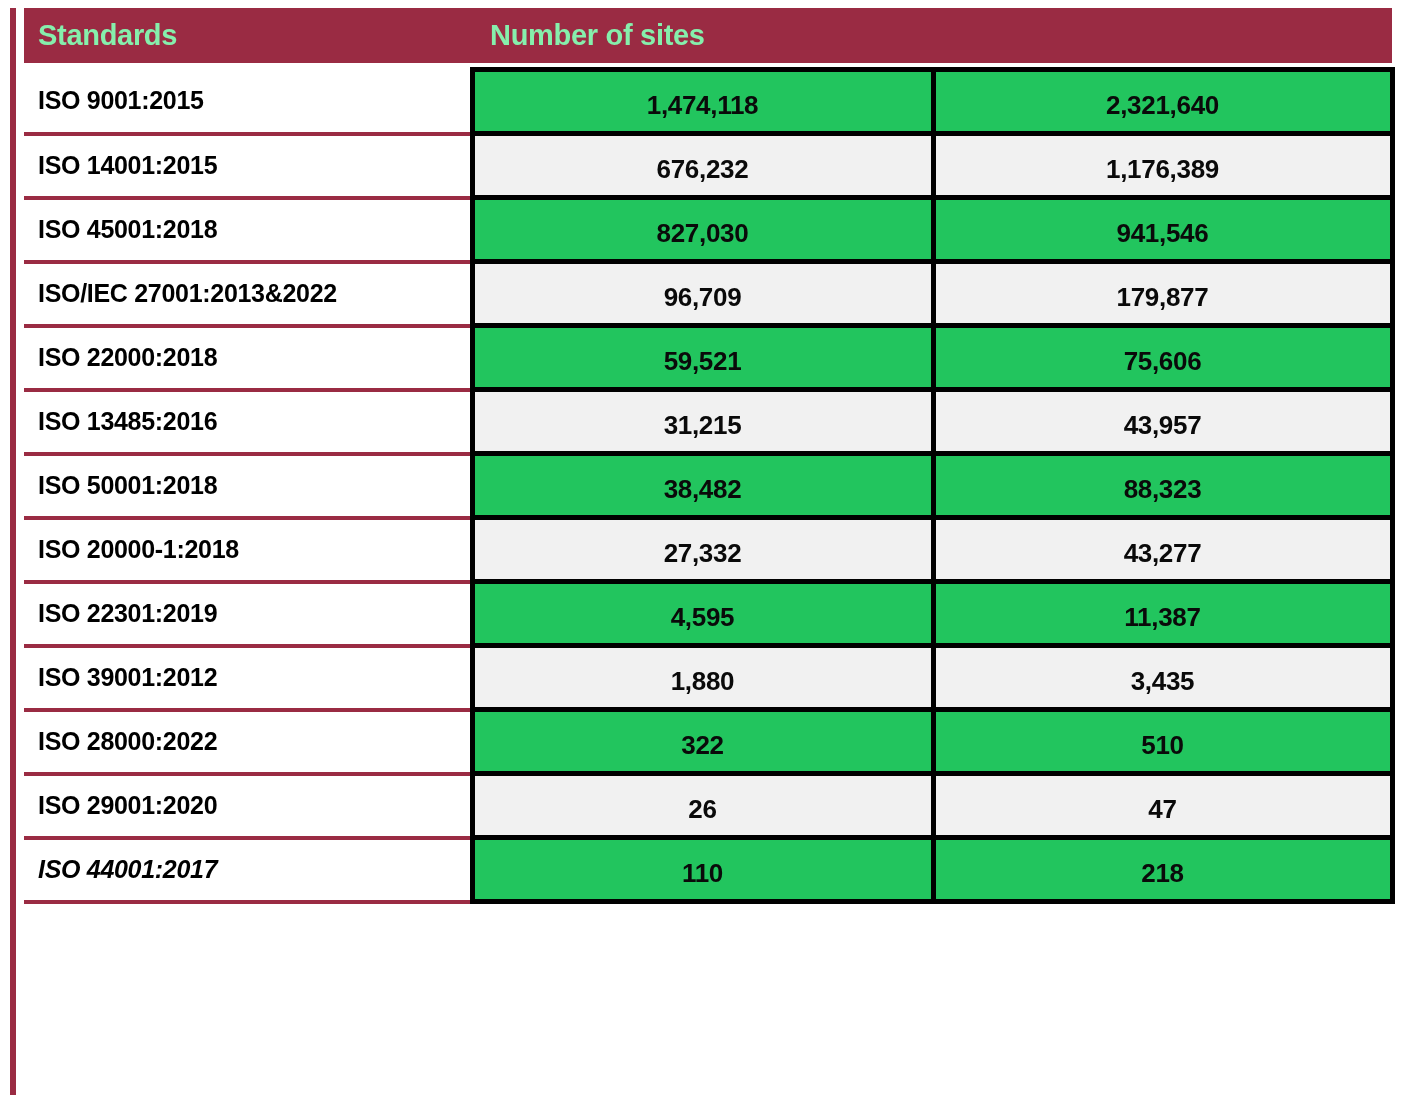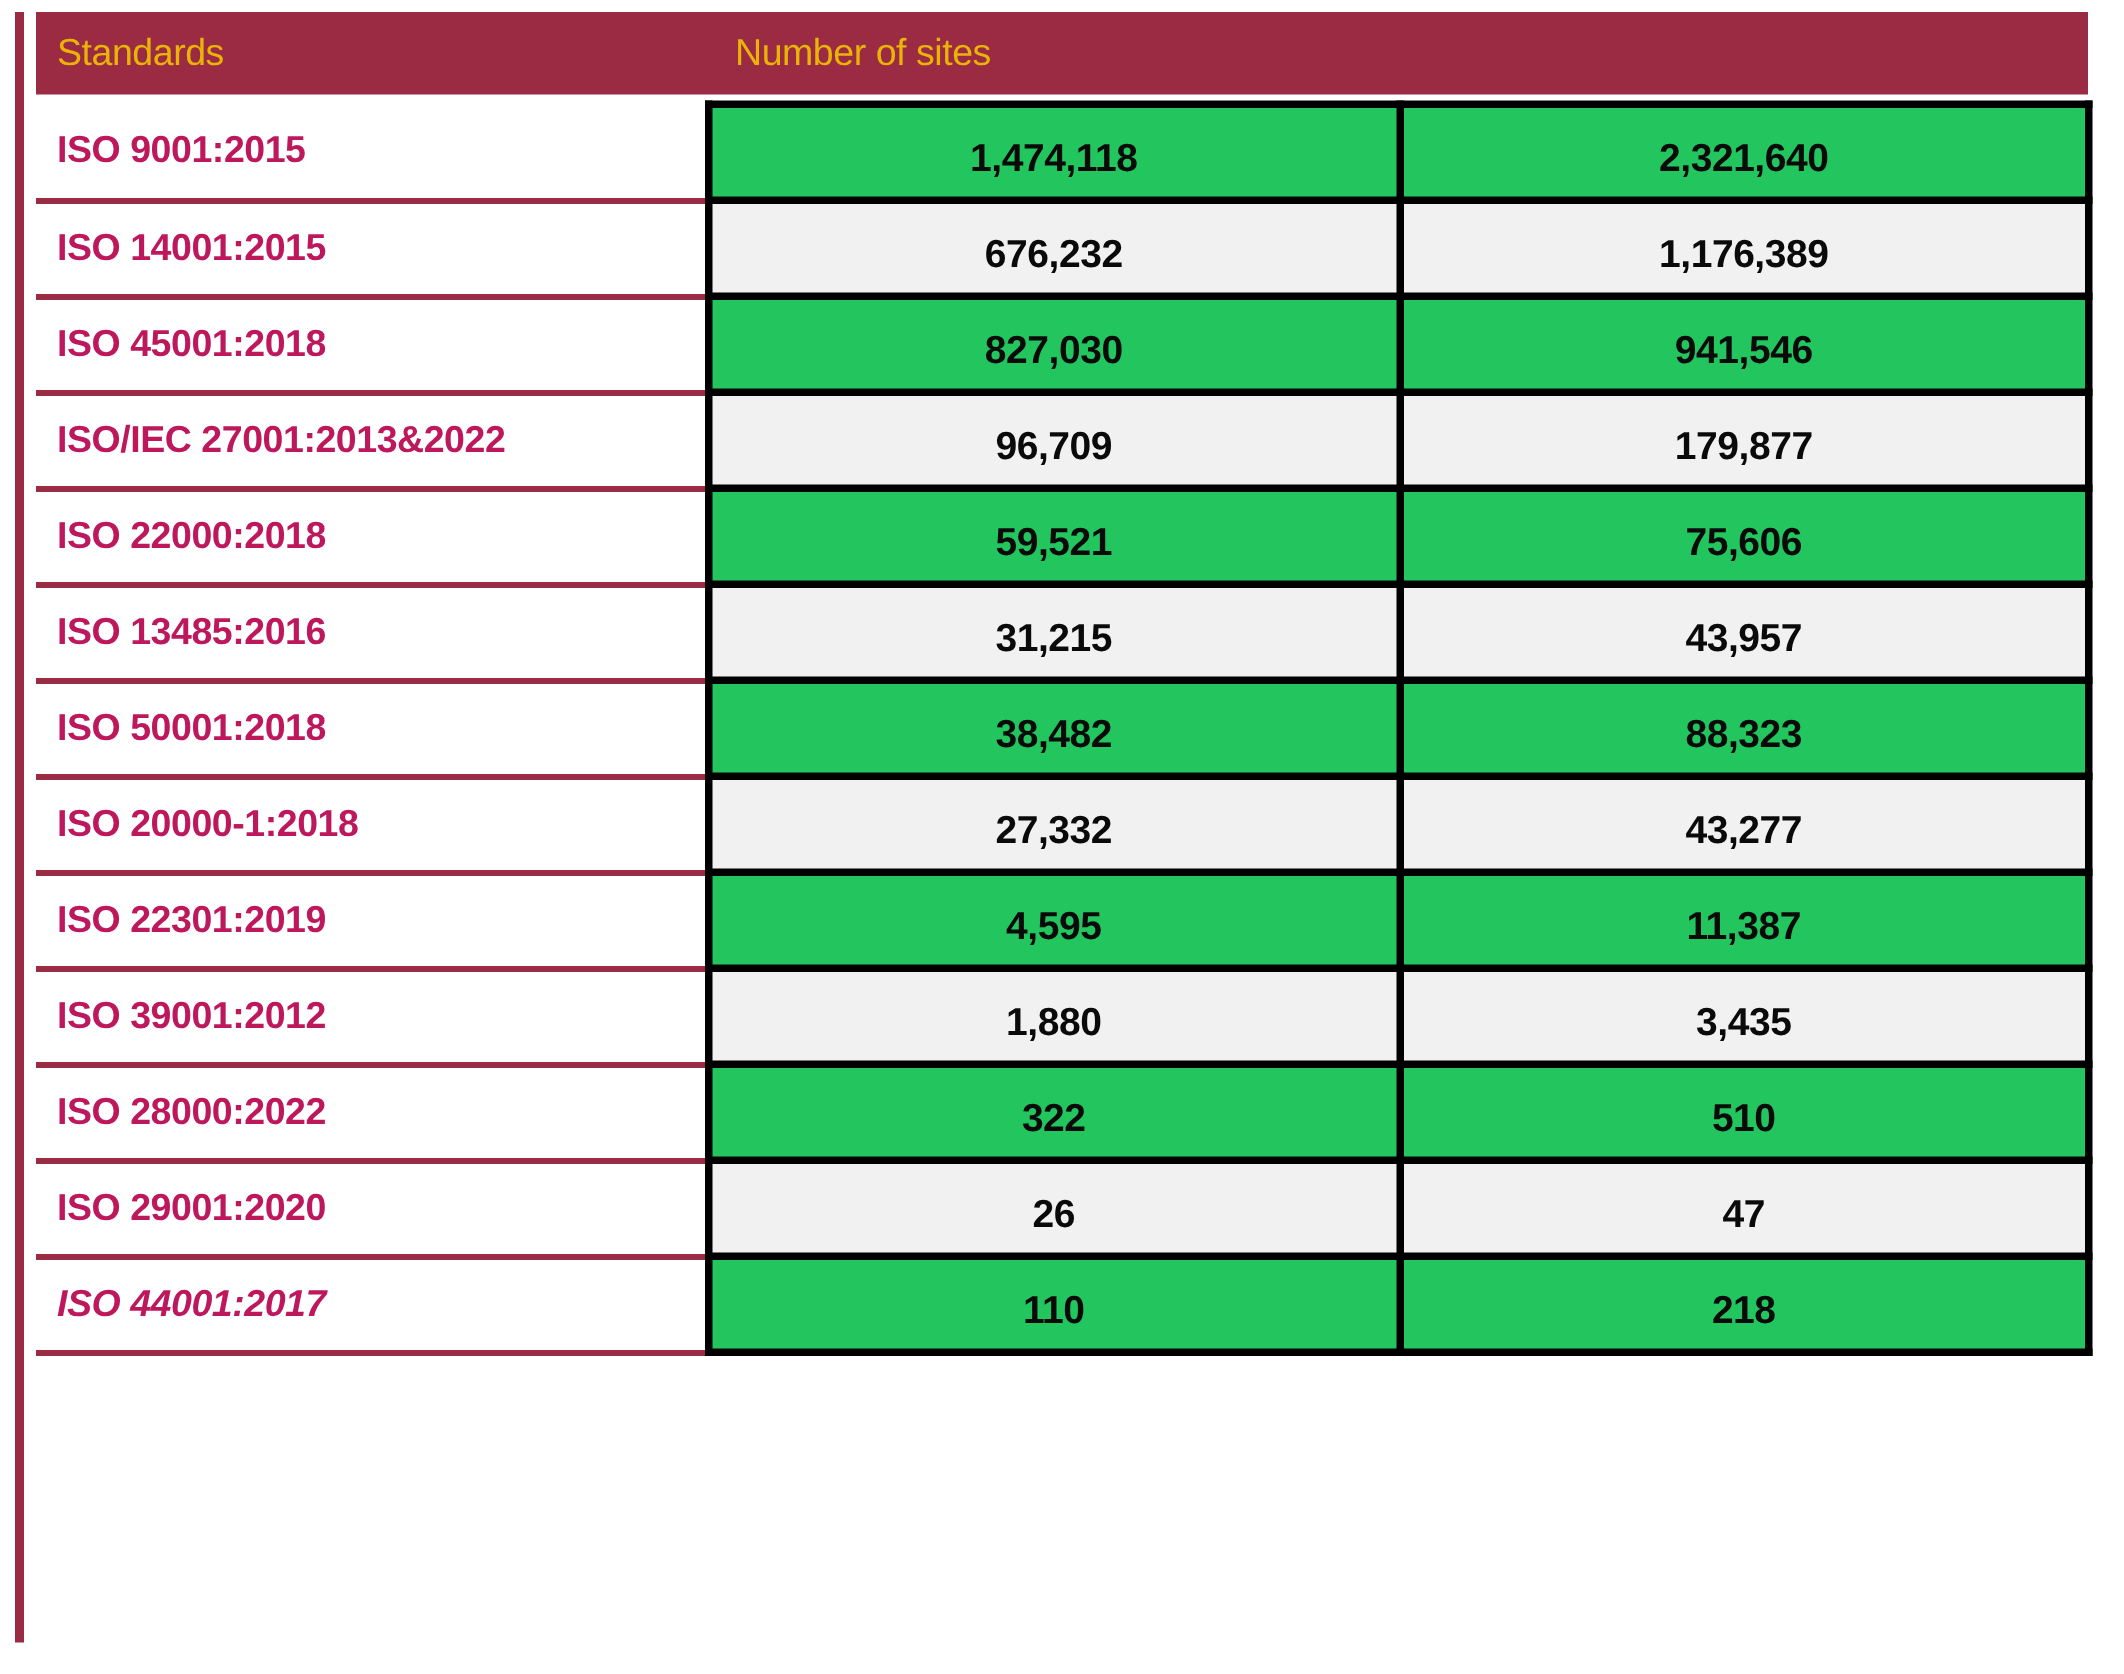--- a/index.html
+++ b/index.html
@@ -32,23 +32,23 @@
     margin-left: 14px;
     width: 1368px;
   }
   .header-row {
     display: grid;
     grid-template-columns: 448px 461px 459px;
     height: 55px;
     align-items: center;
   }
   .header-cell {
-    color: #eab308;
-    font-weight: normal;
-    font-size: 25px;
+    color: #86efac;
+    font-weight: bold;
+    font-size: 29px;
     letter-spacing: -0.3px;
     padding-left: 18px;
     white-space: nowrap;
   }
   .header-cell.first {
     padding-left: 14px;
   }
   table.body {
     border-collapse: collapse;
     table-layout: fixed;
@@ -57,21 +57,21 @@
   }
   table.body col.c1 { width: 448px; }
   table.body col.c2 { width: 461px; }
   table.body col.c3 { width: 459px; }
   table.body tr { height: 64px; }
   td.label-cell {
     background: #ffffff;
     font-weight: bold;
     font-size: 25px;
     letter-spacing: -0.3px;
-    color: #be185d;
+    color: #000000;
     text-align: left;
     vertical-align: middle;
     padding-left: 14px;
     white-space: nowrap;
   }
   td.num-cell {
     border: 5px solid #000000;
     background: #22c55e;
     font-weight: bold;
     font-size: 26px;

